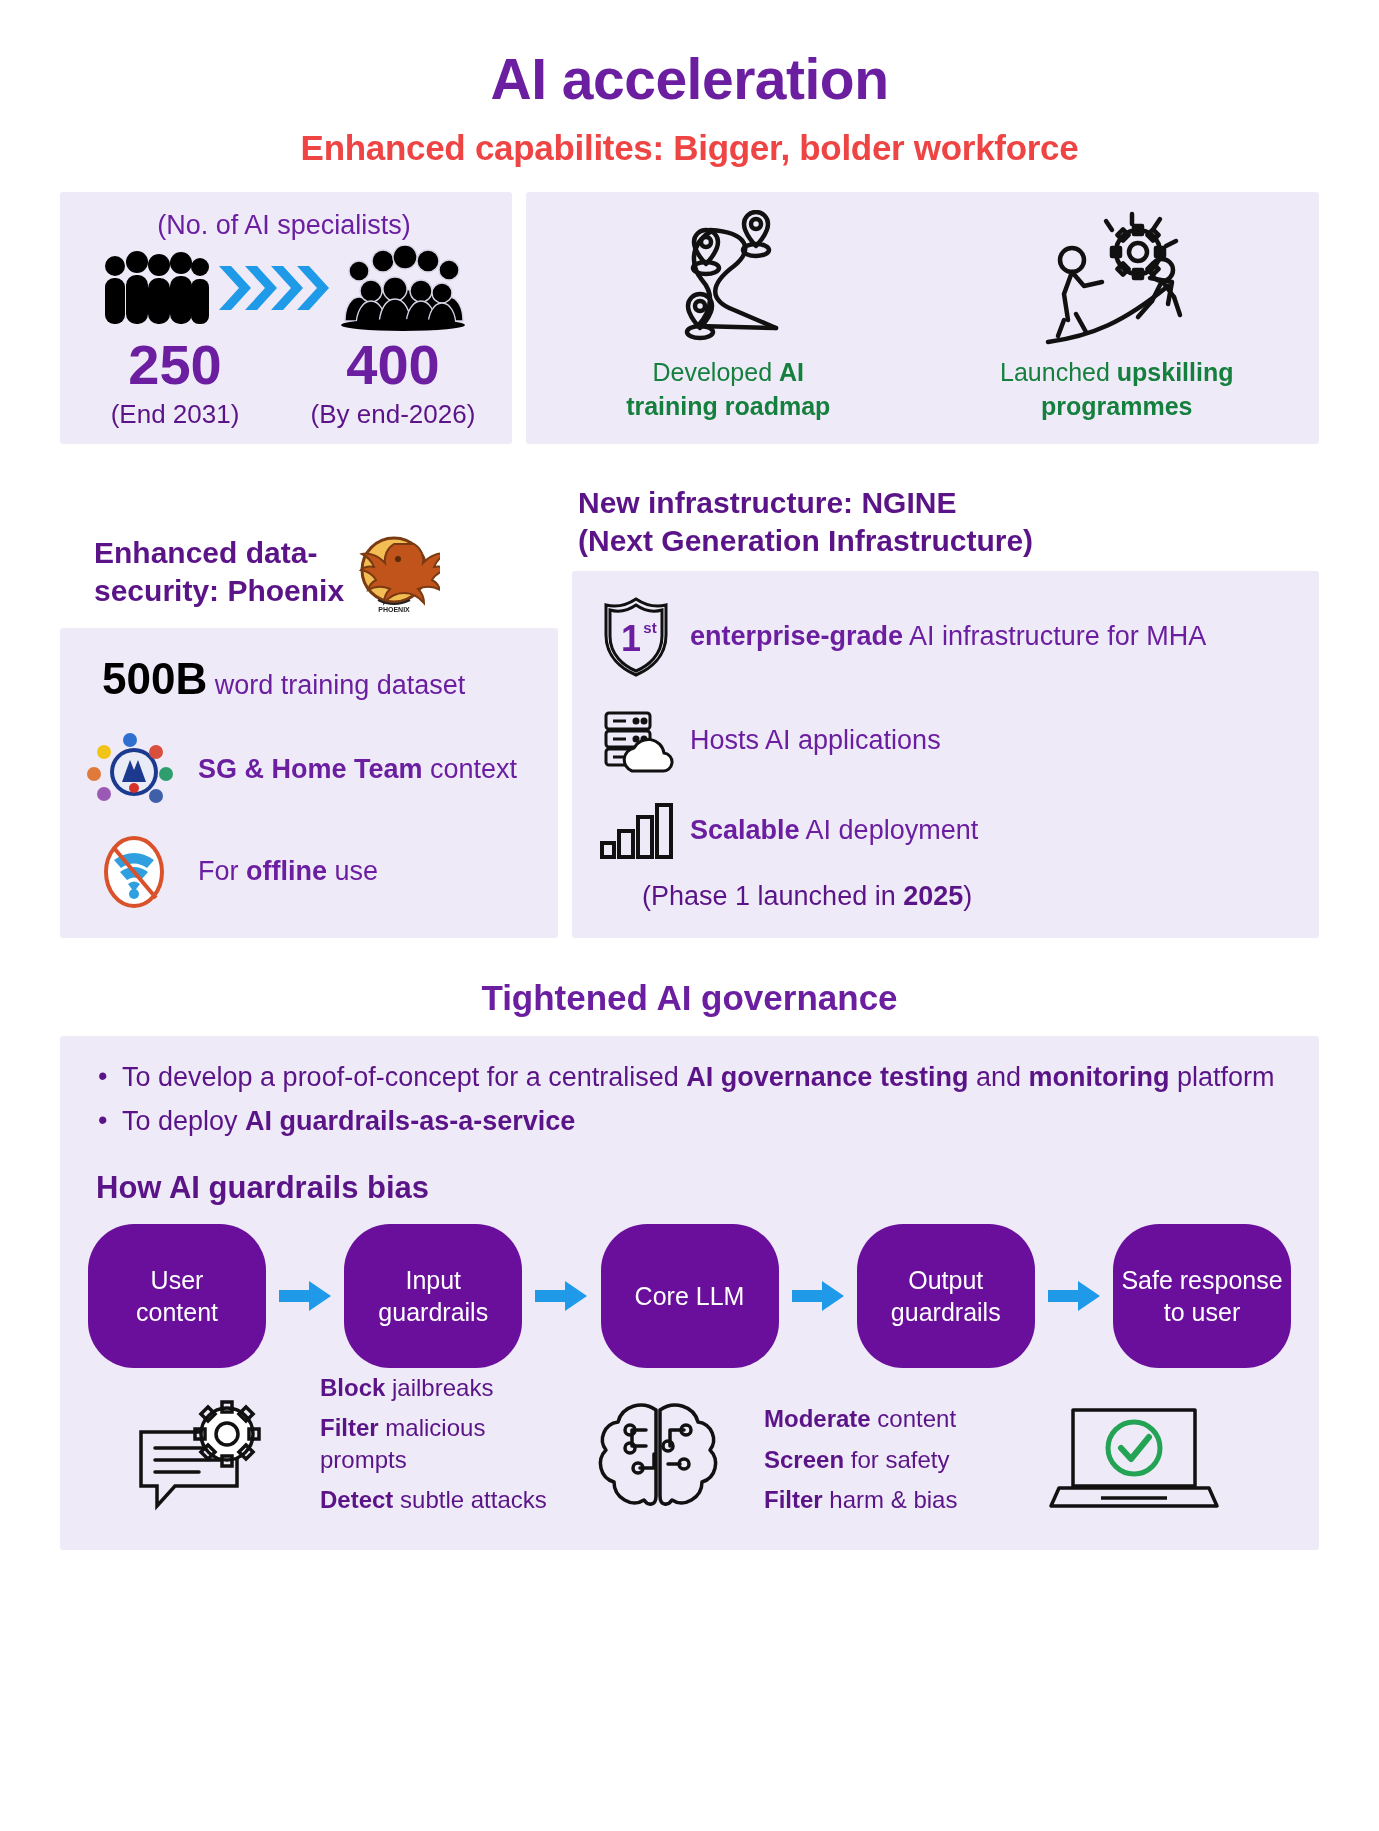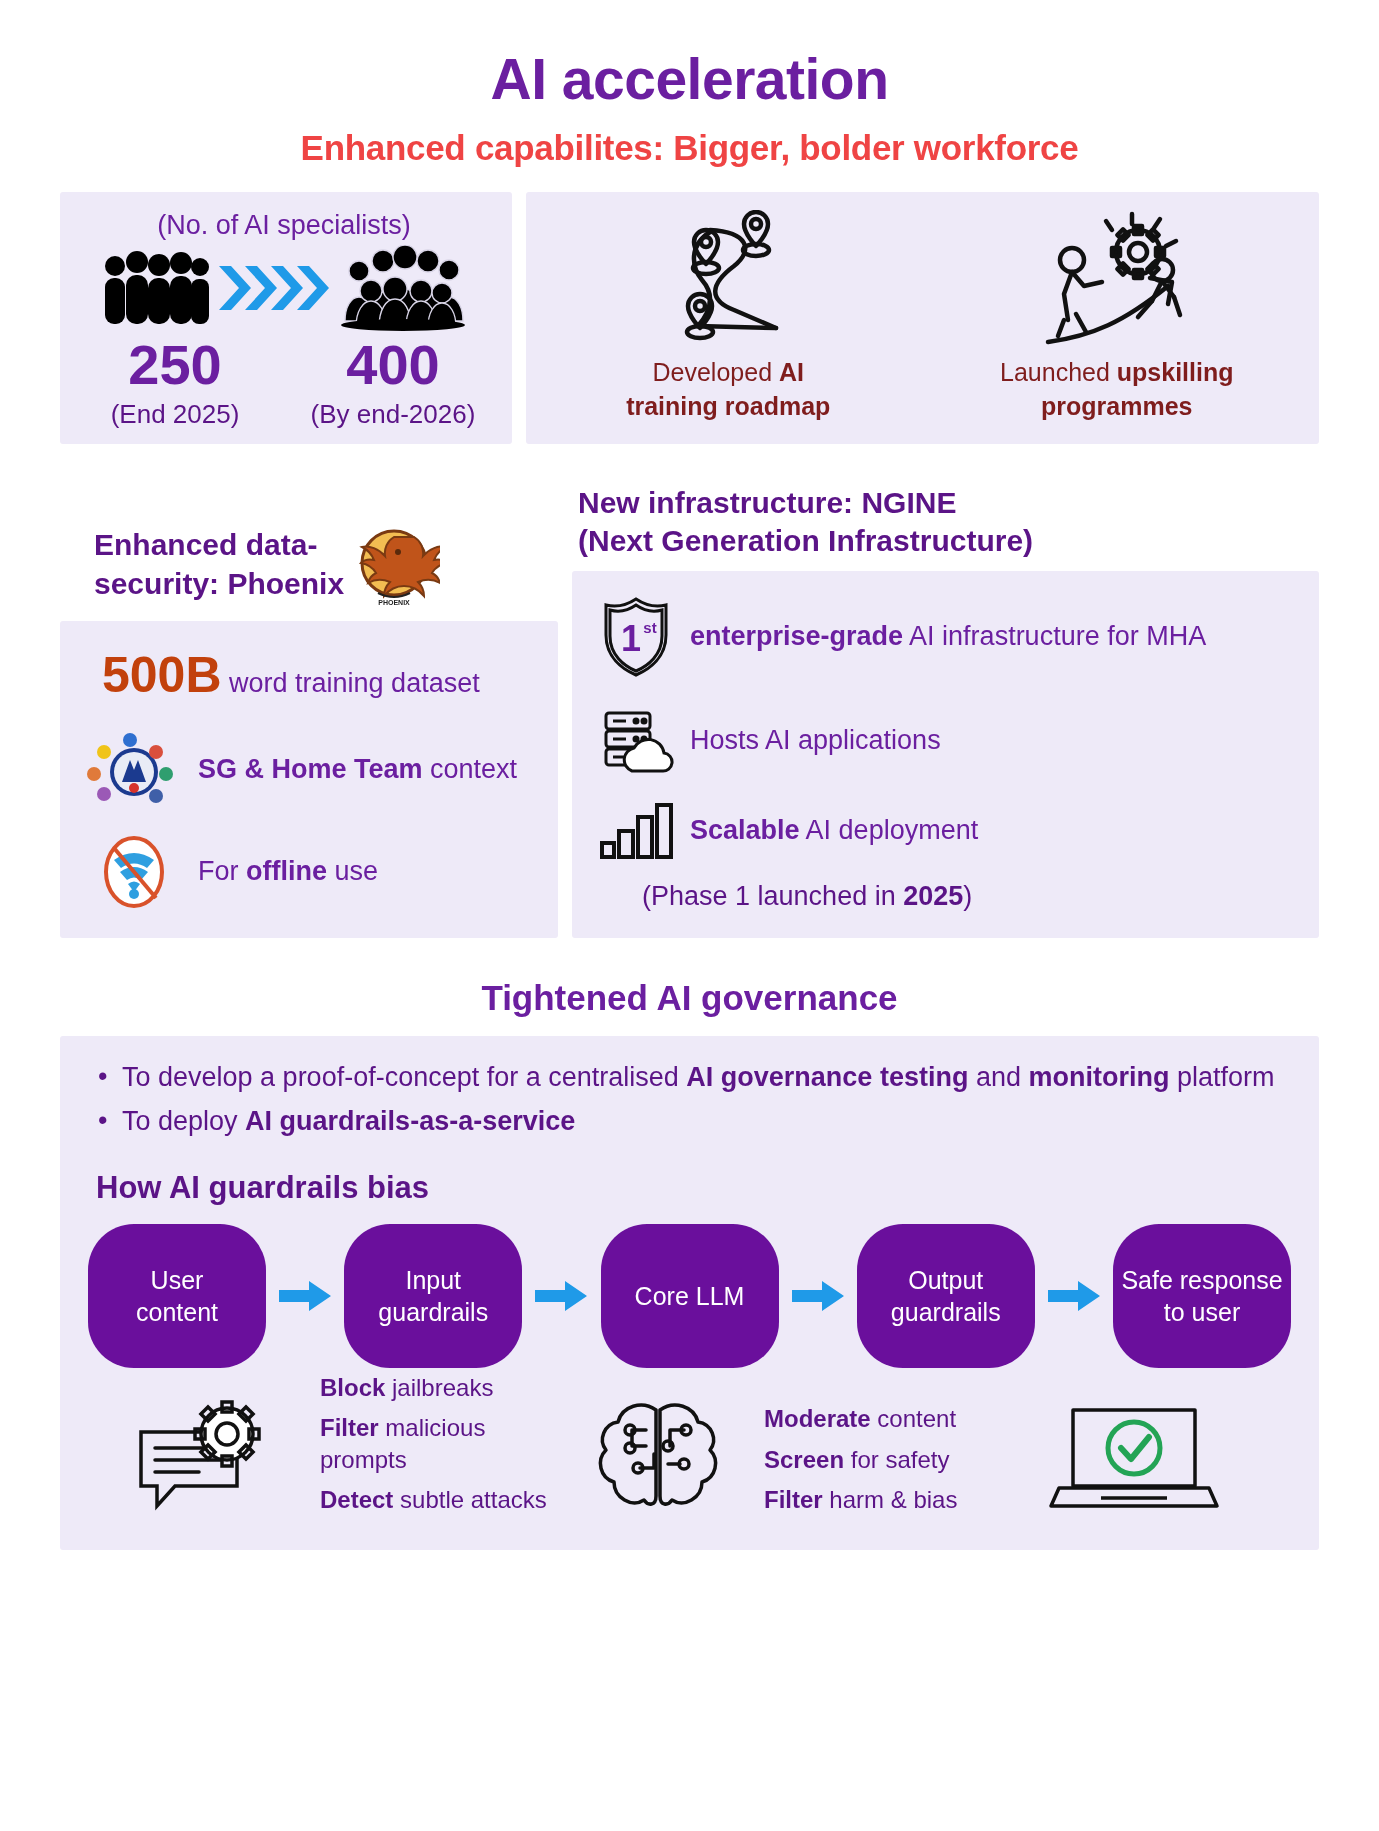--- a/index.html
+++ b/index.html
@@ -80,21 +80,21 @@
   .prog-item {
     flex: 1;
     display: flex;
     flex-direction: column;
     align-items: center;
     justify-content: flex-start;
   }
   .prog-icon { height: 140px; display:flex; align-items:center; justify-content:center;}
   .prog-text {
     font-size: 25px;
-    color: #7f1d1d;
+    color: #15803d;
     text-align: center;
     line-height: 1.35;
     margin-top: 6px;
   }
   .prog-text b { font-weight: bold; }
 
   
   .mid-row {
     display: flex;
     gap: 14px;
@@ -121,21 +121,21 @@
   .bullet-line {
     display: flex;
     align-items: center;
     gap: 16px;
     font-size: 27px;
     color: #6b1fa0;
     line-height: 1.3;
   }
   .bullet-line + .bullet-line { margin-top: 22px; }
   .bullet-line b { font-weight: bold; }
-  .big-stat { font-size: 50px; font-weight: bold; color:#c2410c; }
+  .big-stat { font-size: 44px; font-weight: bold; color:#000000; }
   .ic-slot { flex-shrink: 0; display:flex; align-items:center; justify-content:center; }
 
   .phase-note {
     font-size: 27px;
     color: #5b1487;
     margin-top: 20px;
     margin-left: 44px;
   }
   .phase-note b { font-weight: bold; }
 
@@ -274,21 +274,21 @@
                 <path d="M91 82c0-14 6-24 14-24s14 10 14 24z"></path>
             </g>
             <ellipse cx="66" cy="80" rx="62" ry="6" fill="#000"></ellipse>
           </svg>
         </span>
       </div>
 
       <div class="specialists-numbers">
         <div class="stat-col">
           <div class="stat-num">250</div>
-          <div class="stat-label">(End 2025)</div>
+          <div class="stat-label">(End 2031)</div>
         </div>
         <div class="stat-col">
           <div class="stat-num">400</div>
           <div class="stat-label">(By end-2026)</div>
         </div>
       </div>
     </div>
 
     <div class="panel programmes-panel">
 

